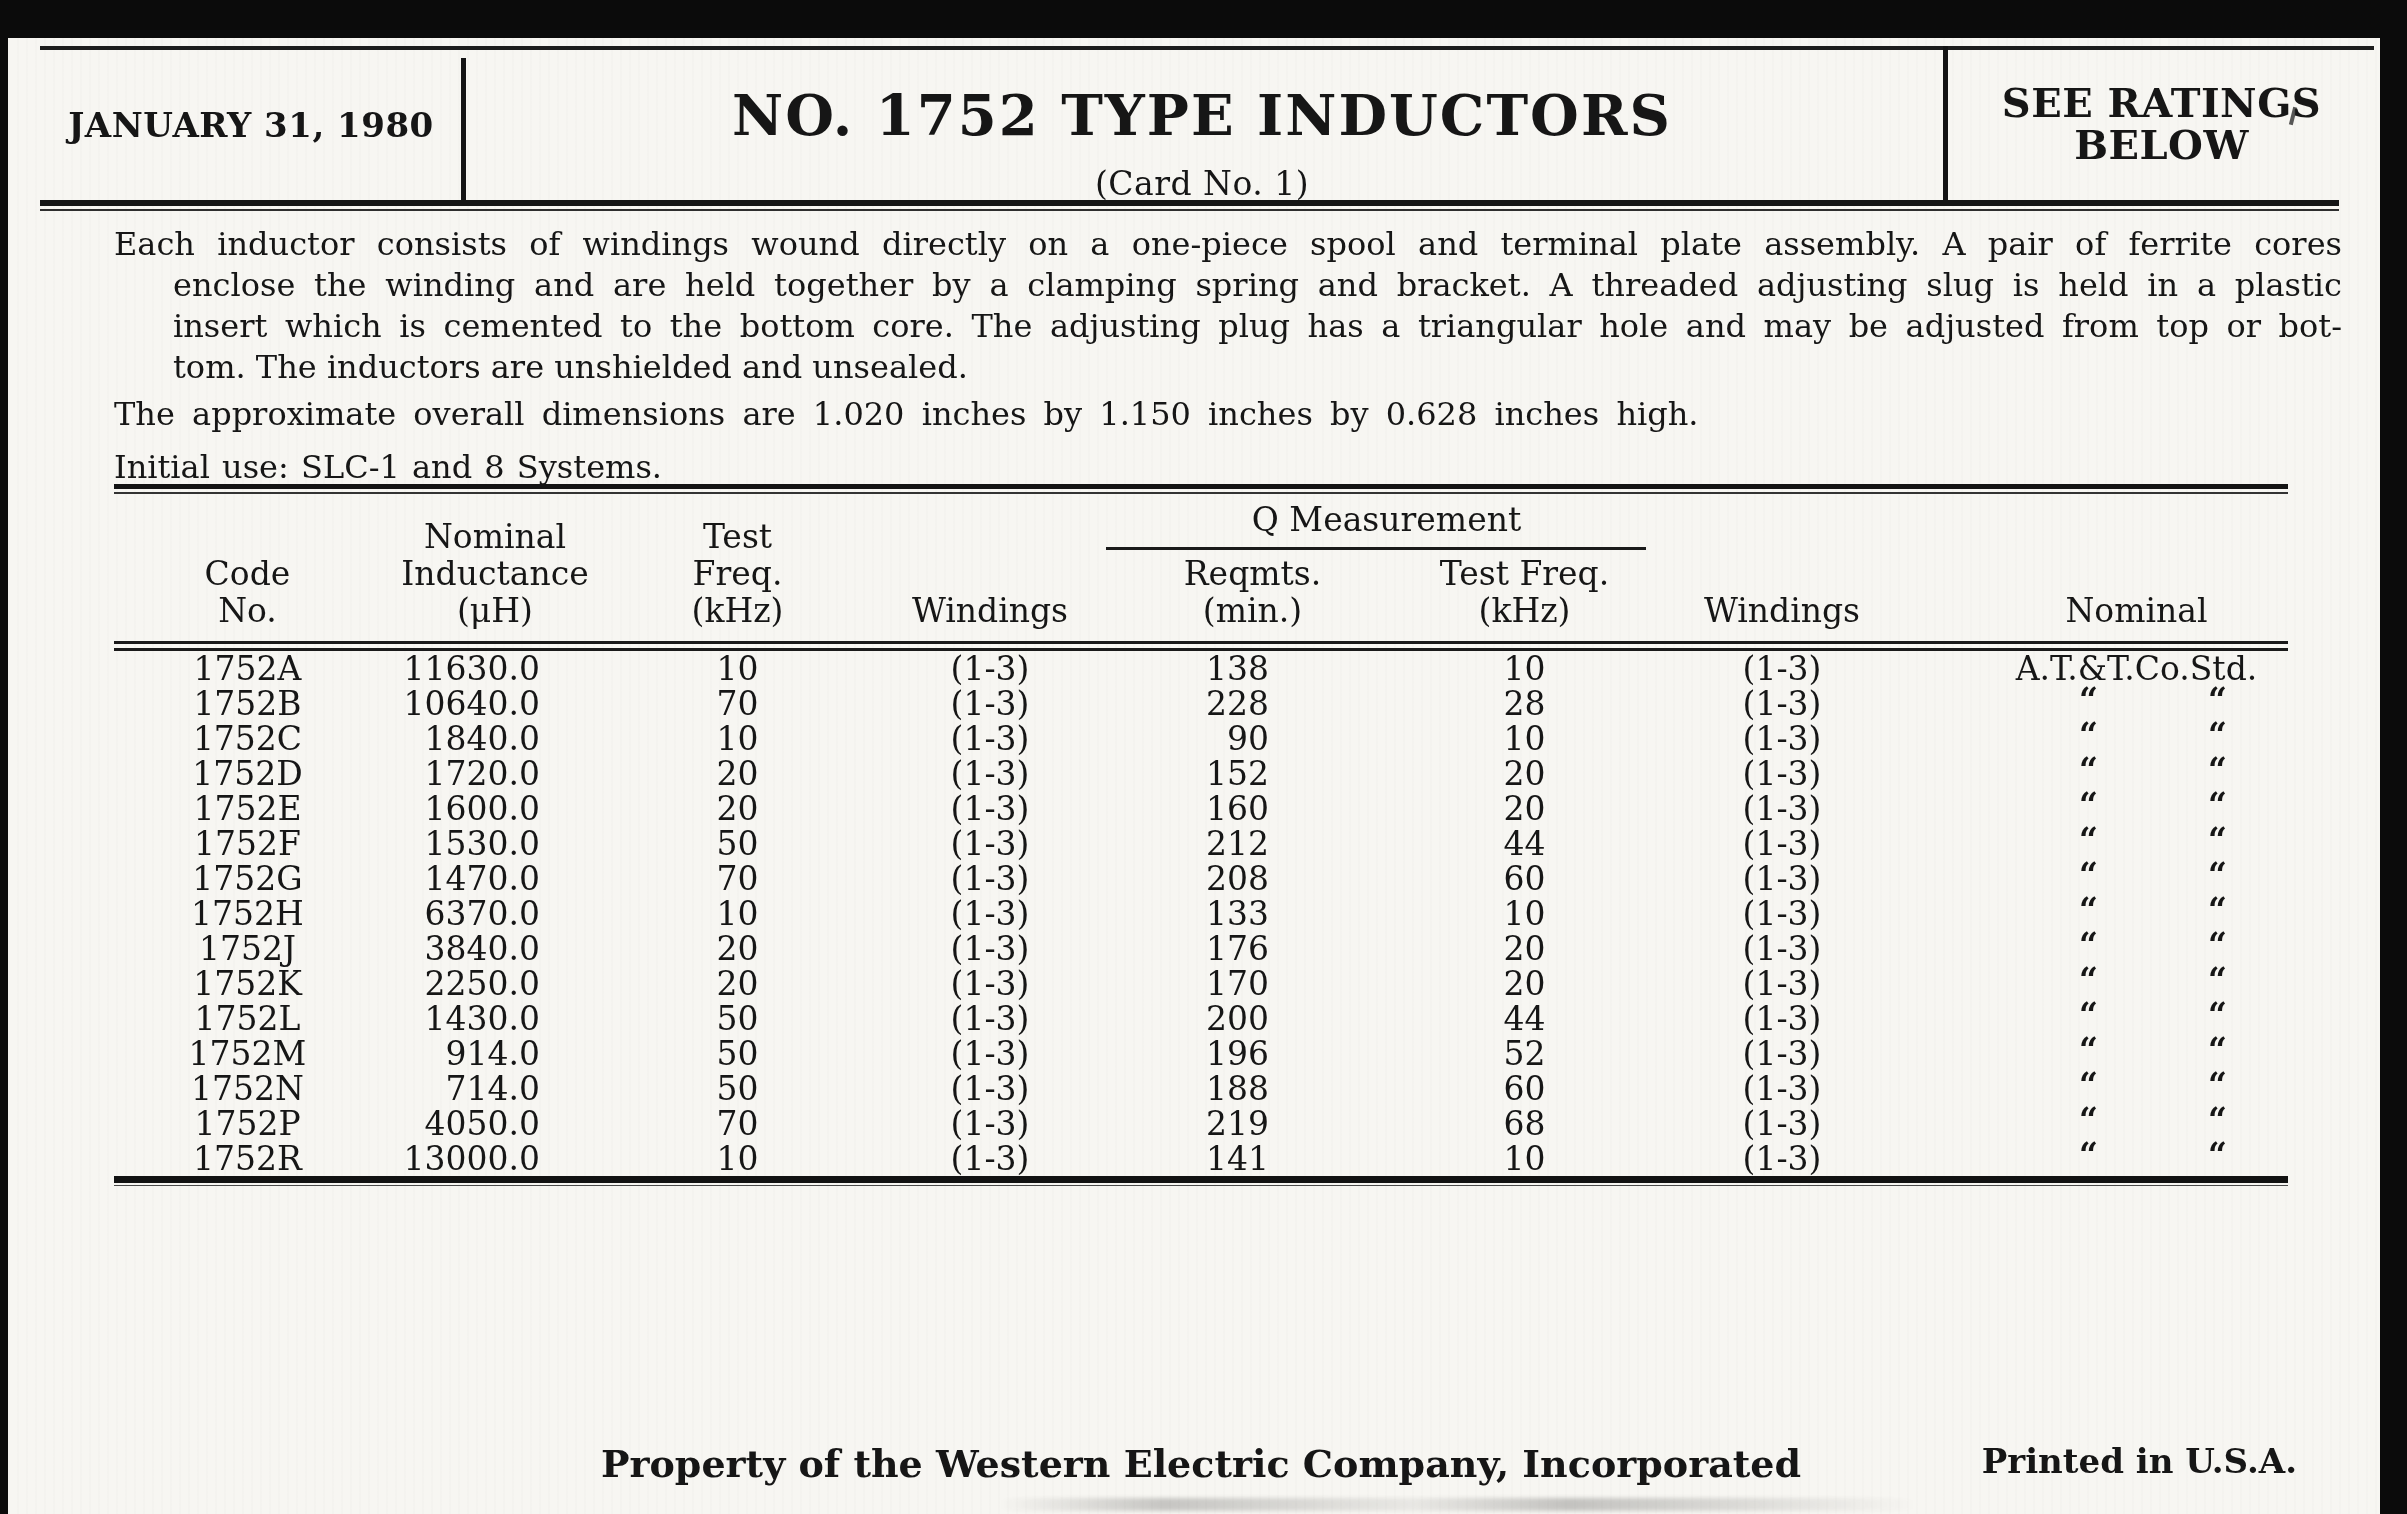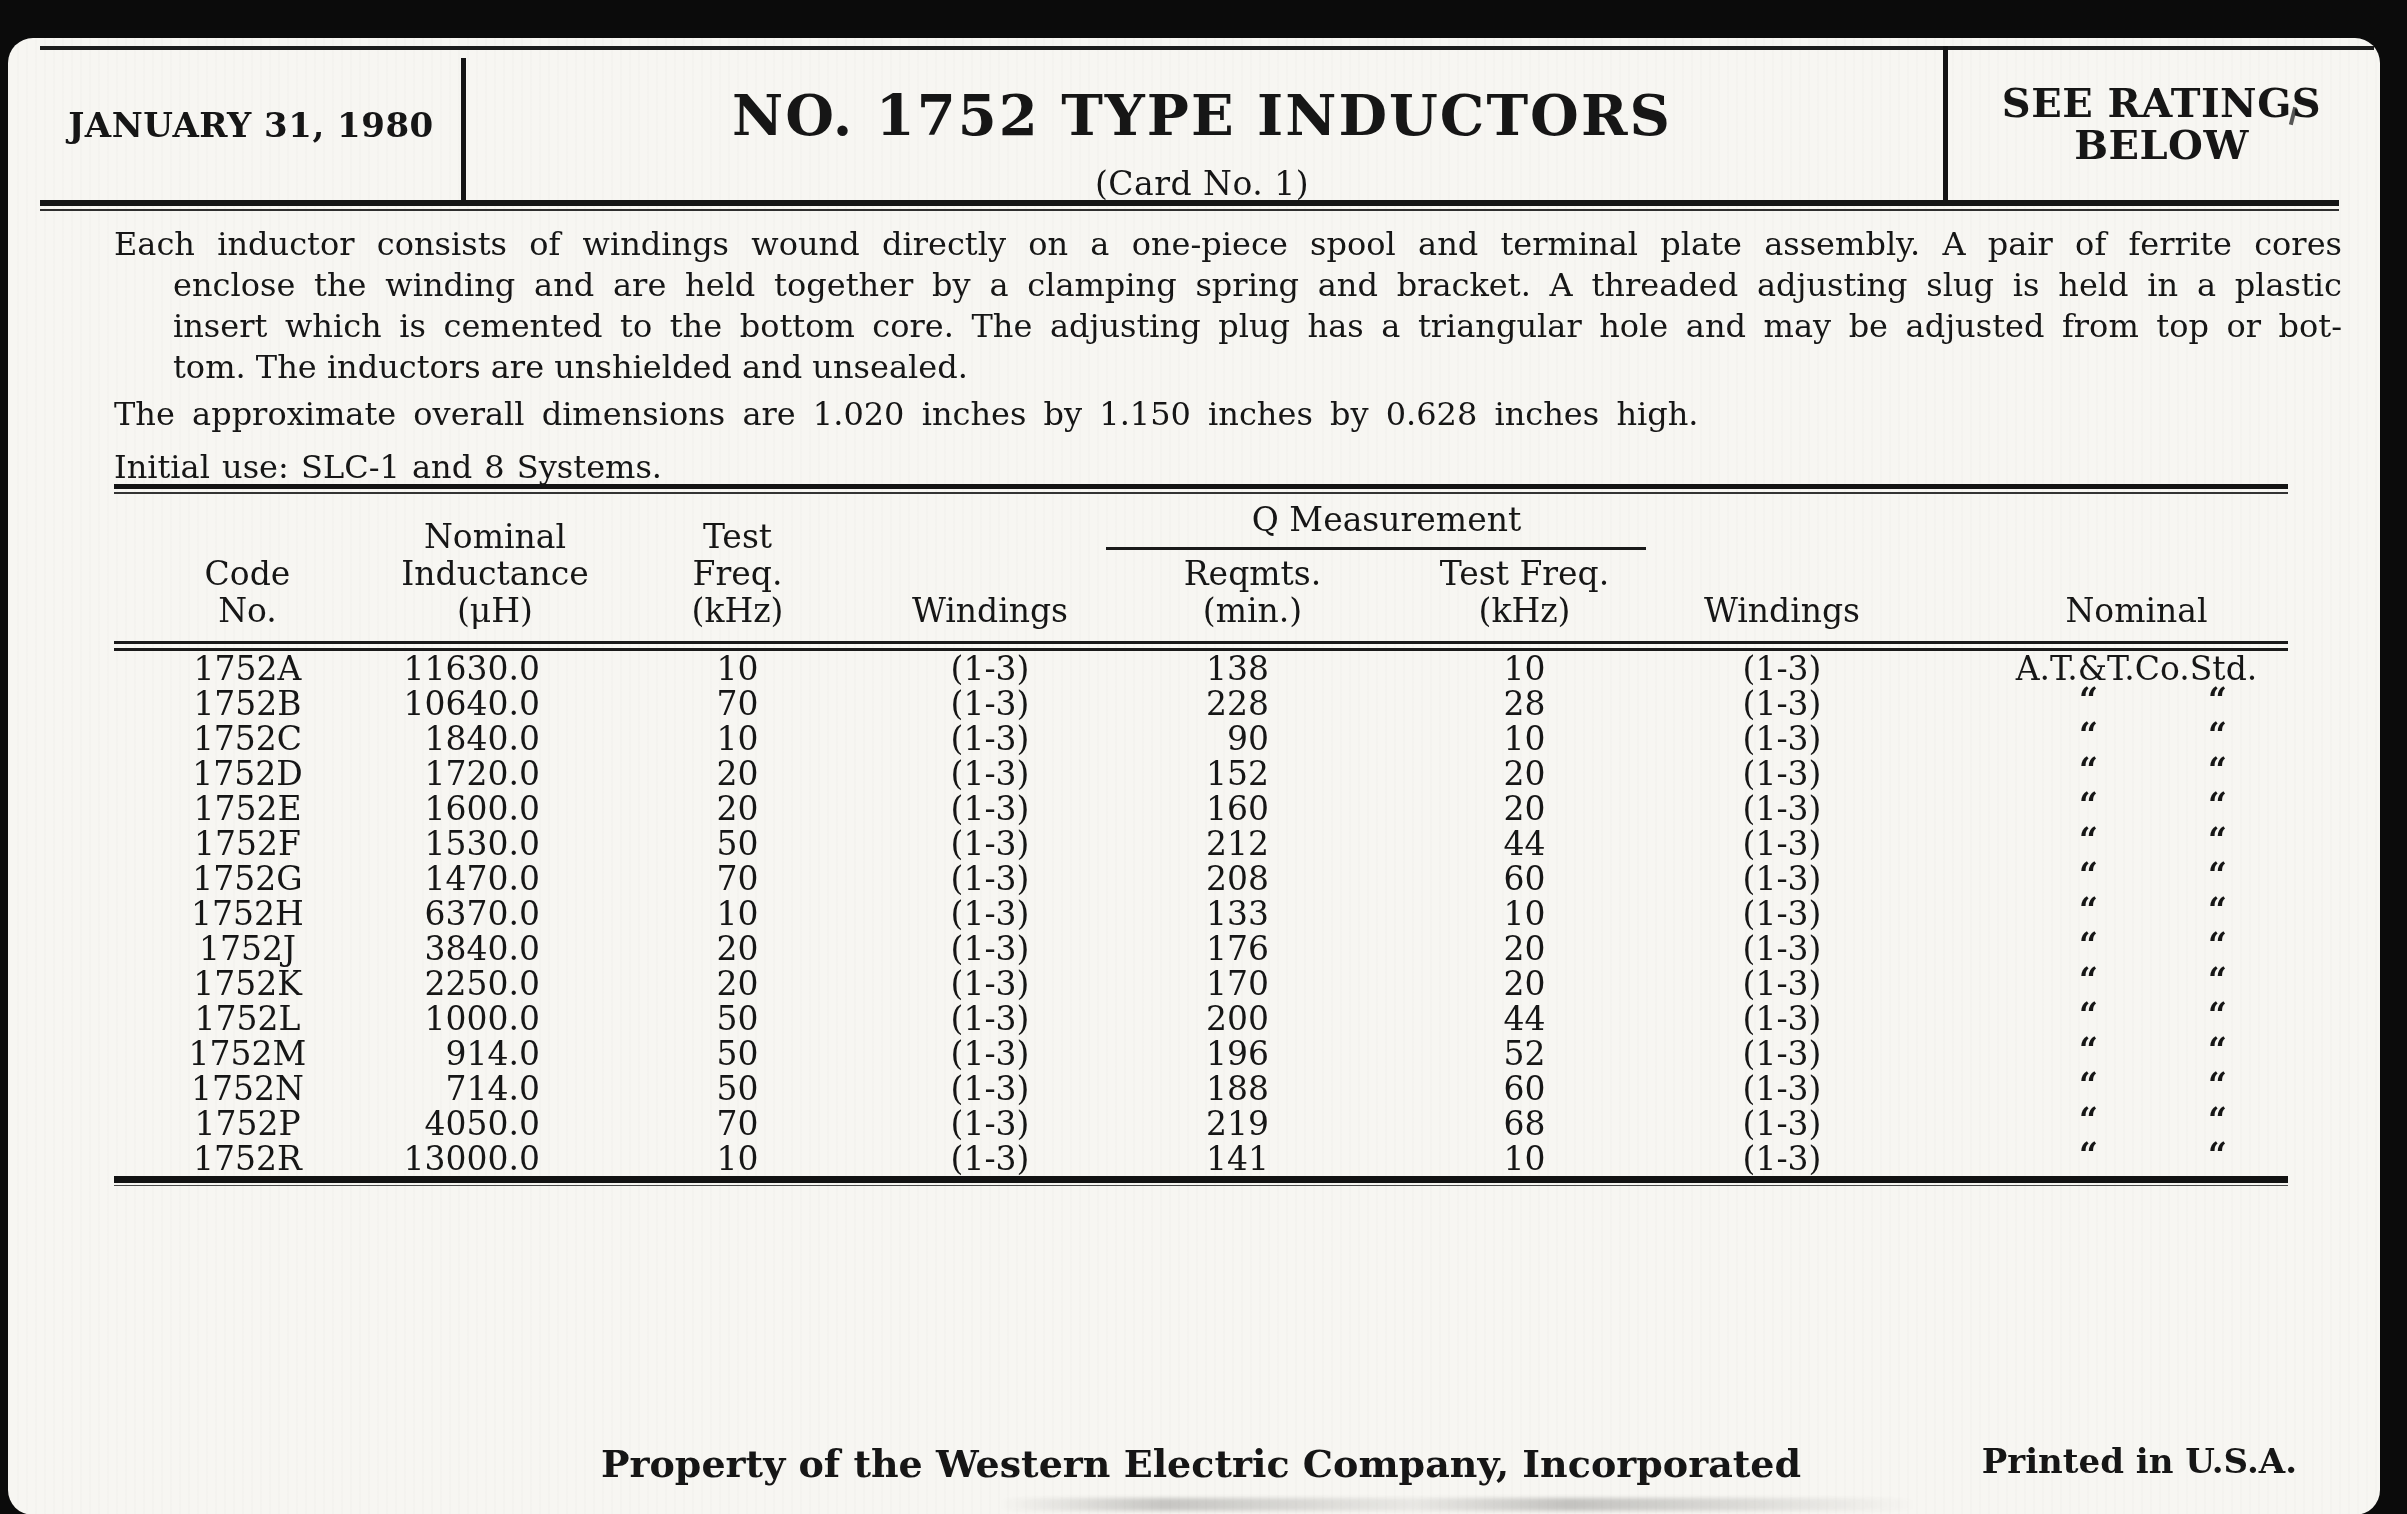--- a/index.html
+++ b/index.html
@@ -6,21 +6,20 @@
   body{
     width:2408px;height:1515px;position:relative;overflow:hidden;
     background:#0b0b0b;
     font-family:"DejaVu Serif", serif;
     color:#161616;
   }
   .page{
     position:absolute;left:8px;top:38px;width:2372px;height:1477px;
     background:#f7f6f2;
     background-image:repeating-linear-gradient(90deg, rgba(0,0,0,0.012) 0 2px, rgba(0,0,0,0) 2px 9px);
-    border-radius:25px;
   }
   
   .card-top-rule{position:absolute;left:32px;top:8px;width:2334px;height:4px;background:#1d1d1d;}
   .vdiv{position:absolute;width:5px;background:#141414;}
   .vdiv.left{left:453px;top:20px;height:147px;}
   .vdiv.right{left:1935px;top:8px;height:158px;}
   .header-bottom-rule{position:absolute;left:32px;top:162px;width:2299px;height:11px;
     border-top:6px solid #151515;border-bottom:2px solid #2e2e2e;box-sizing:border-box;background:transparent;}
   .date-cell{position:absolute;left:32px;top:12px;width:422px;height:150px;
     display:flex;align-items:center;justify-content:center;
@@ -279,21 +278,21 @@
           <div class="cc5">170</div>
           <div class="cc6">20</div>
           <div class="cc7">(1-3)</div>
           <div class="cc8">
             <span class="ditto d1">“</span>
             <span class="ditto d2">“</span>
           </div>
         </div>
         <div class="trow">
           <div class="cc1">1752L</div>
-          <div class="cc2">1000.0</div>
+          <div class="cc2">1430.0</div>
           <div class="cc3">50</div>
           <div class="cc4">(1-3)</div>
           <div class="cc5">200</div>
           <div class="cc6">44</div>
           <div class="cc7">(1-3)</div>
           <div class="cc8">
             <span class="ditto d1">“</span>
             <span class="ditto d2">“</span>
           </div>
         </div>

